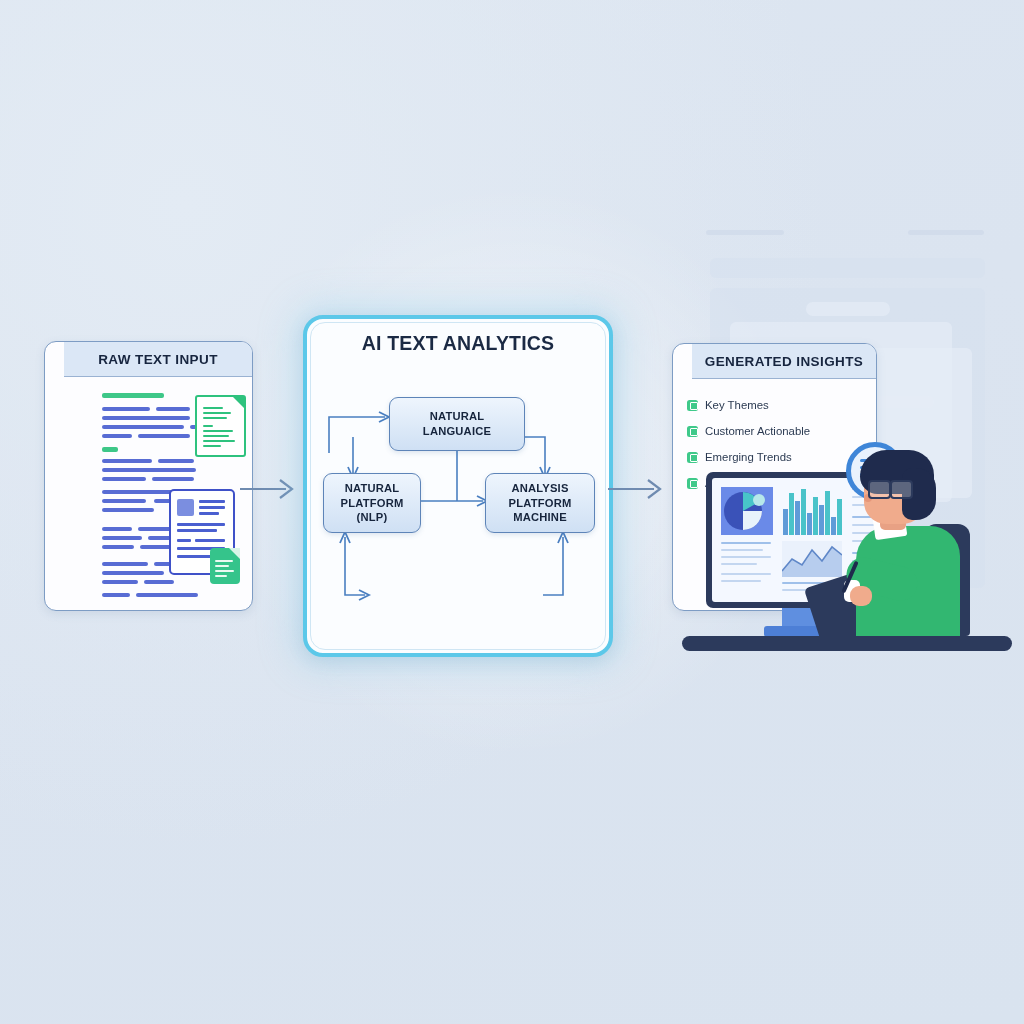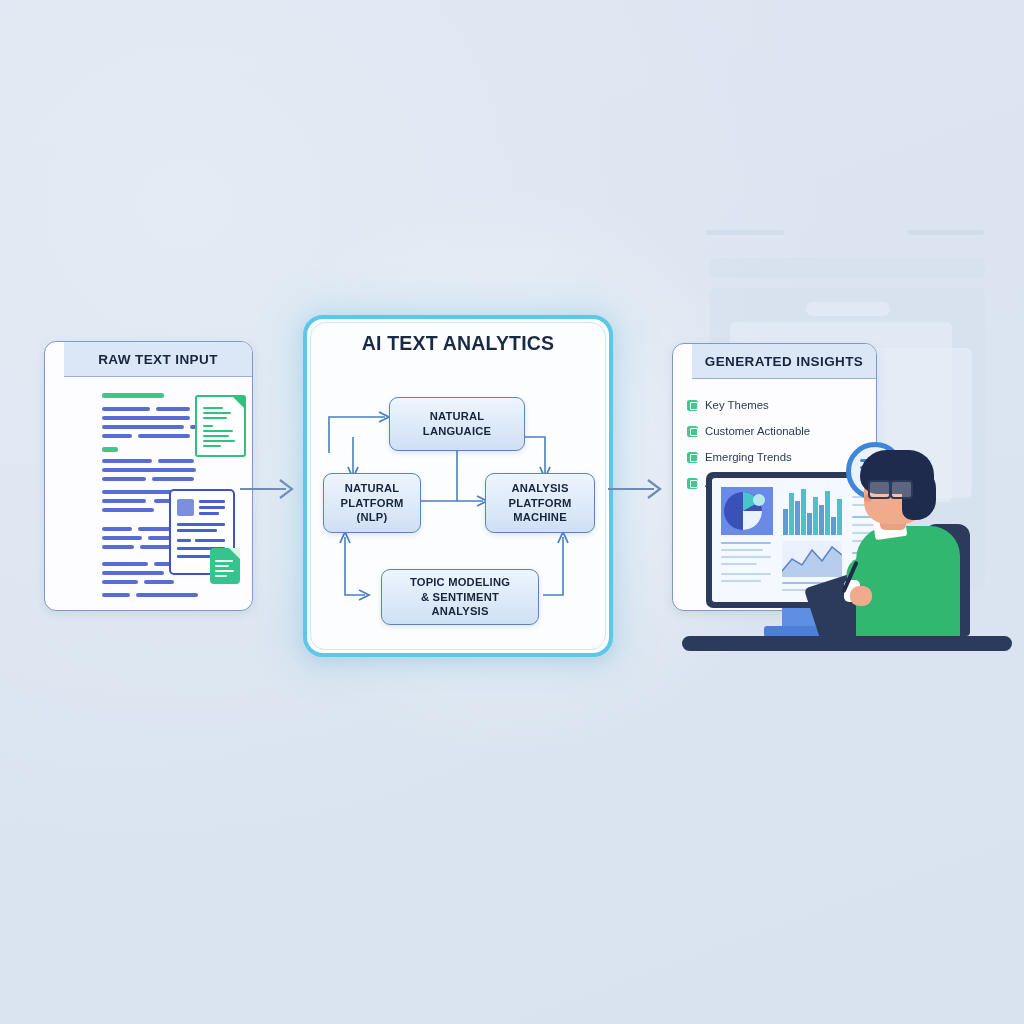--- a/index.html
+++ b/index.html
@@ -271,27 +271,20 @@
     </div>
 
     <div class="node" style="left:178px;top:154px;width:108px;height:58px;">
       <div>
         <div>ANALYSIS</div>
         <div>PLATFORM</div>
         <div>MACHINE</div>
       </div>
     </div>
 
-    <div class="node" style="left:74px;top:250px;width:156px;height:54px;">
-      <div>
-        <div>TOPIC MODELING</div>
-        <div>&amp; SENTIMENT</div>
-        <div>ANALYSIS</div>
-      </div>
-    </div>
   </div>
 
   <svg class="flow" style="left:608px;top:476px;width:62px;height:26px;">
     <line x1="0" y1="13" x2="46" y2="13" stroke="#6f8bb0" stroke-width="2"></line>
     <polyline points="40,4 52,13 40,22" fill="none" stroke="#6f8bb0" stroke-width="2.2"></polyline>
   </svg>
 
   <div class="card" style="left:672px;top:343px;width:184px;height:266px;">
     <div class="card-head">
       <span>GENERATED INSIGHTS</span>

